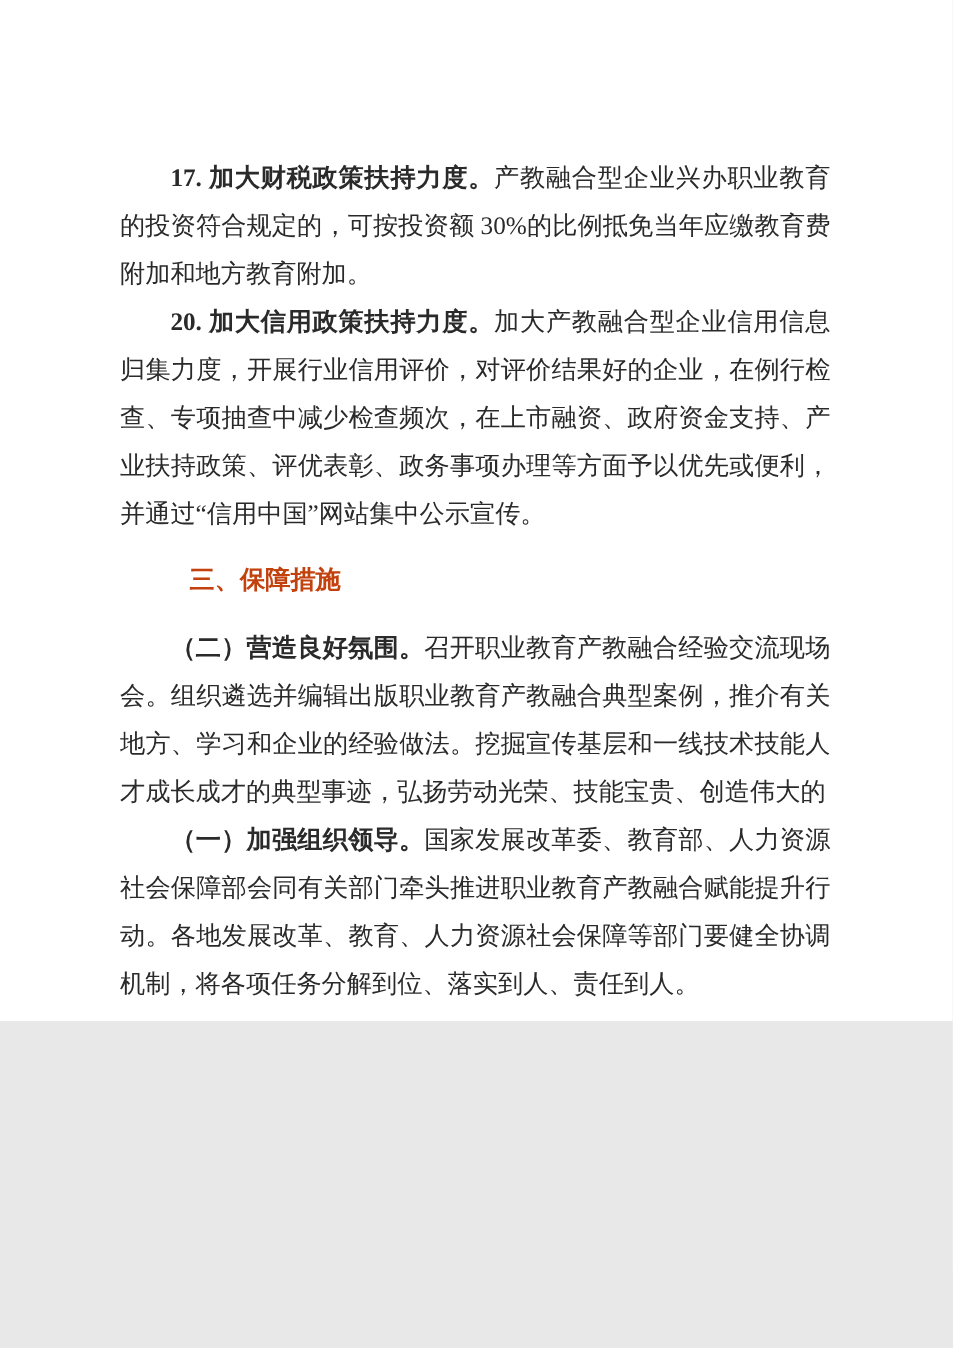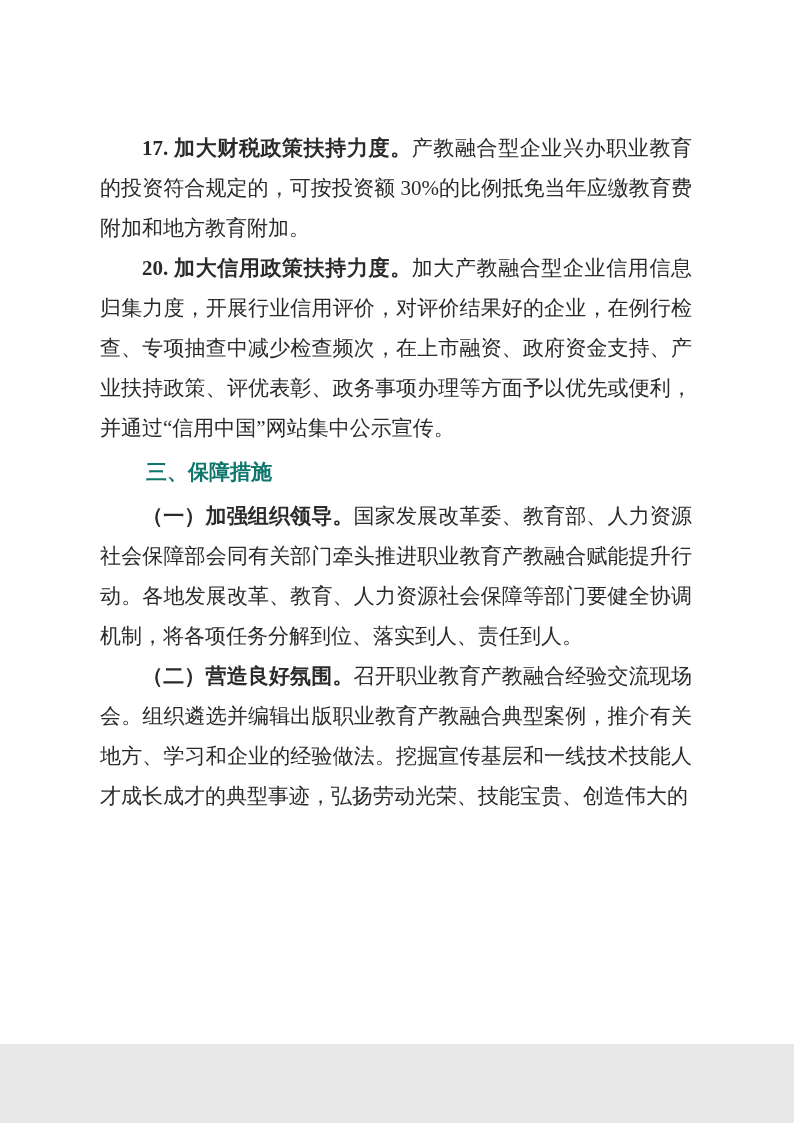--- a/index.html
+++ b/index.html
@@ -3,21 +3,21 @@
 <meta charset="utf-8">
 <style>
   html, body {
     margin: 0;
     padding: 0;
     background: #e8e8e8;
   }
   .page {
     position: relative;
     width: 794px;
-    height: 1044px;
+    height: 851px;
     background: #ffffff;
     overflow: hidden;
     margin: 0 auto;
     box-sizing: border-box;
   }
   .content {
     position: absolute;
     left: 100px;
     top: 128px;
     width: 592px;
@@ -30,41 +30,41 @@
   }
   p.para {
     margin: 0;
     padding: 0;
     text-indent: 2em;
   }
   .lead {
     font-weight: bold;
   }
   h2.section-heading {
-    margin: 4px;
+    margin: 16px;
     padding: 0;
     text-indent: 2em;
     font-family: "Liberation Sans", "DejaVu Sans", sans-serif;
     font-size: 21px;
     line-height: 40px;
     font-weight: bold;
-    color: #0f766e;
+    color: #c2410c;
   }
 </style>
 </head>
 <body>
 
 <div class="page">
   <div class="content">
 
     <p class="para"><span class="lead">17. 加大财税政策扶持力度。</span><span>产教融合型企业兴办职业教育的投资符合规定的，可按投资额 30%的比例抵免当年应缴教育费附加和地方教育附加。</span></p>
 
 
     <p class="para"><span class="lead">20. 加大信用政策扶持力度。</span><span>加大产教融合型企业信用信息归集力度，开展行业信用评价，对评价结果好的企业，在例行检查、专项抽查中减少检查频次，在上市融资、政府资金支持、产业扶持政策、评优表彰、政务事项办理等方面予以优先或便利，并通过“信用中国”网站集中公示宣传。</span></p>
 
     <h2 class="section-heading">三、保障措施</h2>
 
+    <p class="para"><span class="lead">（二）营造良好氛围。</span><span>召开职业教育产教融合经验交流现场会。组织遴选并编辑出版职业教育产教融合典型案例，推介有关地方、学习和企业的经验做法。挖掘宣传基层和一线技术技能人才成长成才的典型事迹，弘扬劳动光荣、技能宝贵、创造伟大的</span></p>
+
     <p class="para"><span class="lead">（一）加强组织领导。</span><span>国家发展改革委、教育部、人力资源社会保障部会同有关部门牵头推进职业教育产教融合赋能提升行动。各地发展改革、教育、人力资源社会保障等部门要健全协调机制，将各项任务分解到位、落实到人、责任到人。</span></p>
-
-    <p class="para"><span class="lead">（二）营造良好氛围。</span><span>召开职业教育产教融合经验交流现场会。组织遴选并编辑出版职业教育产教融合典型案例，推介有关地方、学习和企业的经验做法。挖掘宣传基层和一线技术技能人才成长成才的典型事迹，弘扬劳动光荣、技能宝贵、创造伟大的</span></p>
 
   </div>
 </div>
 
 </body></html>

